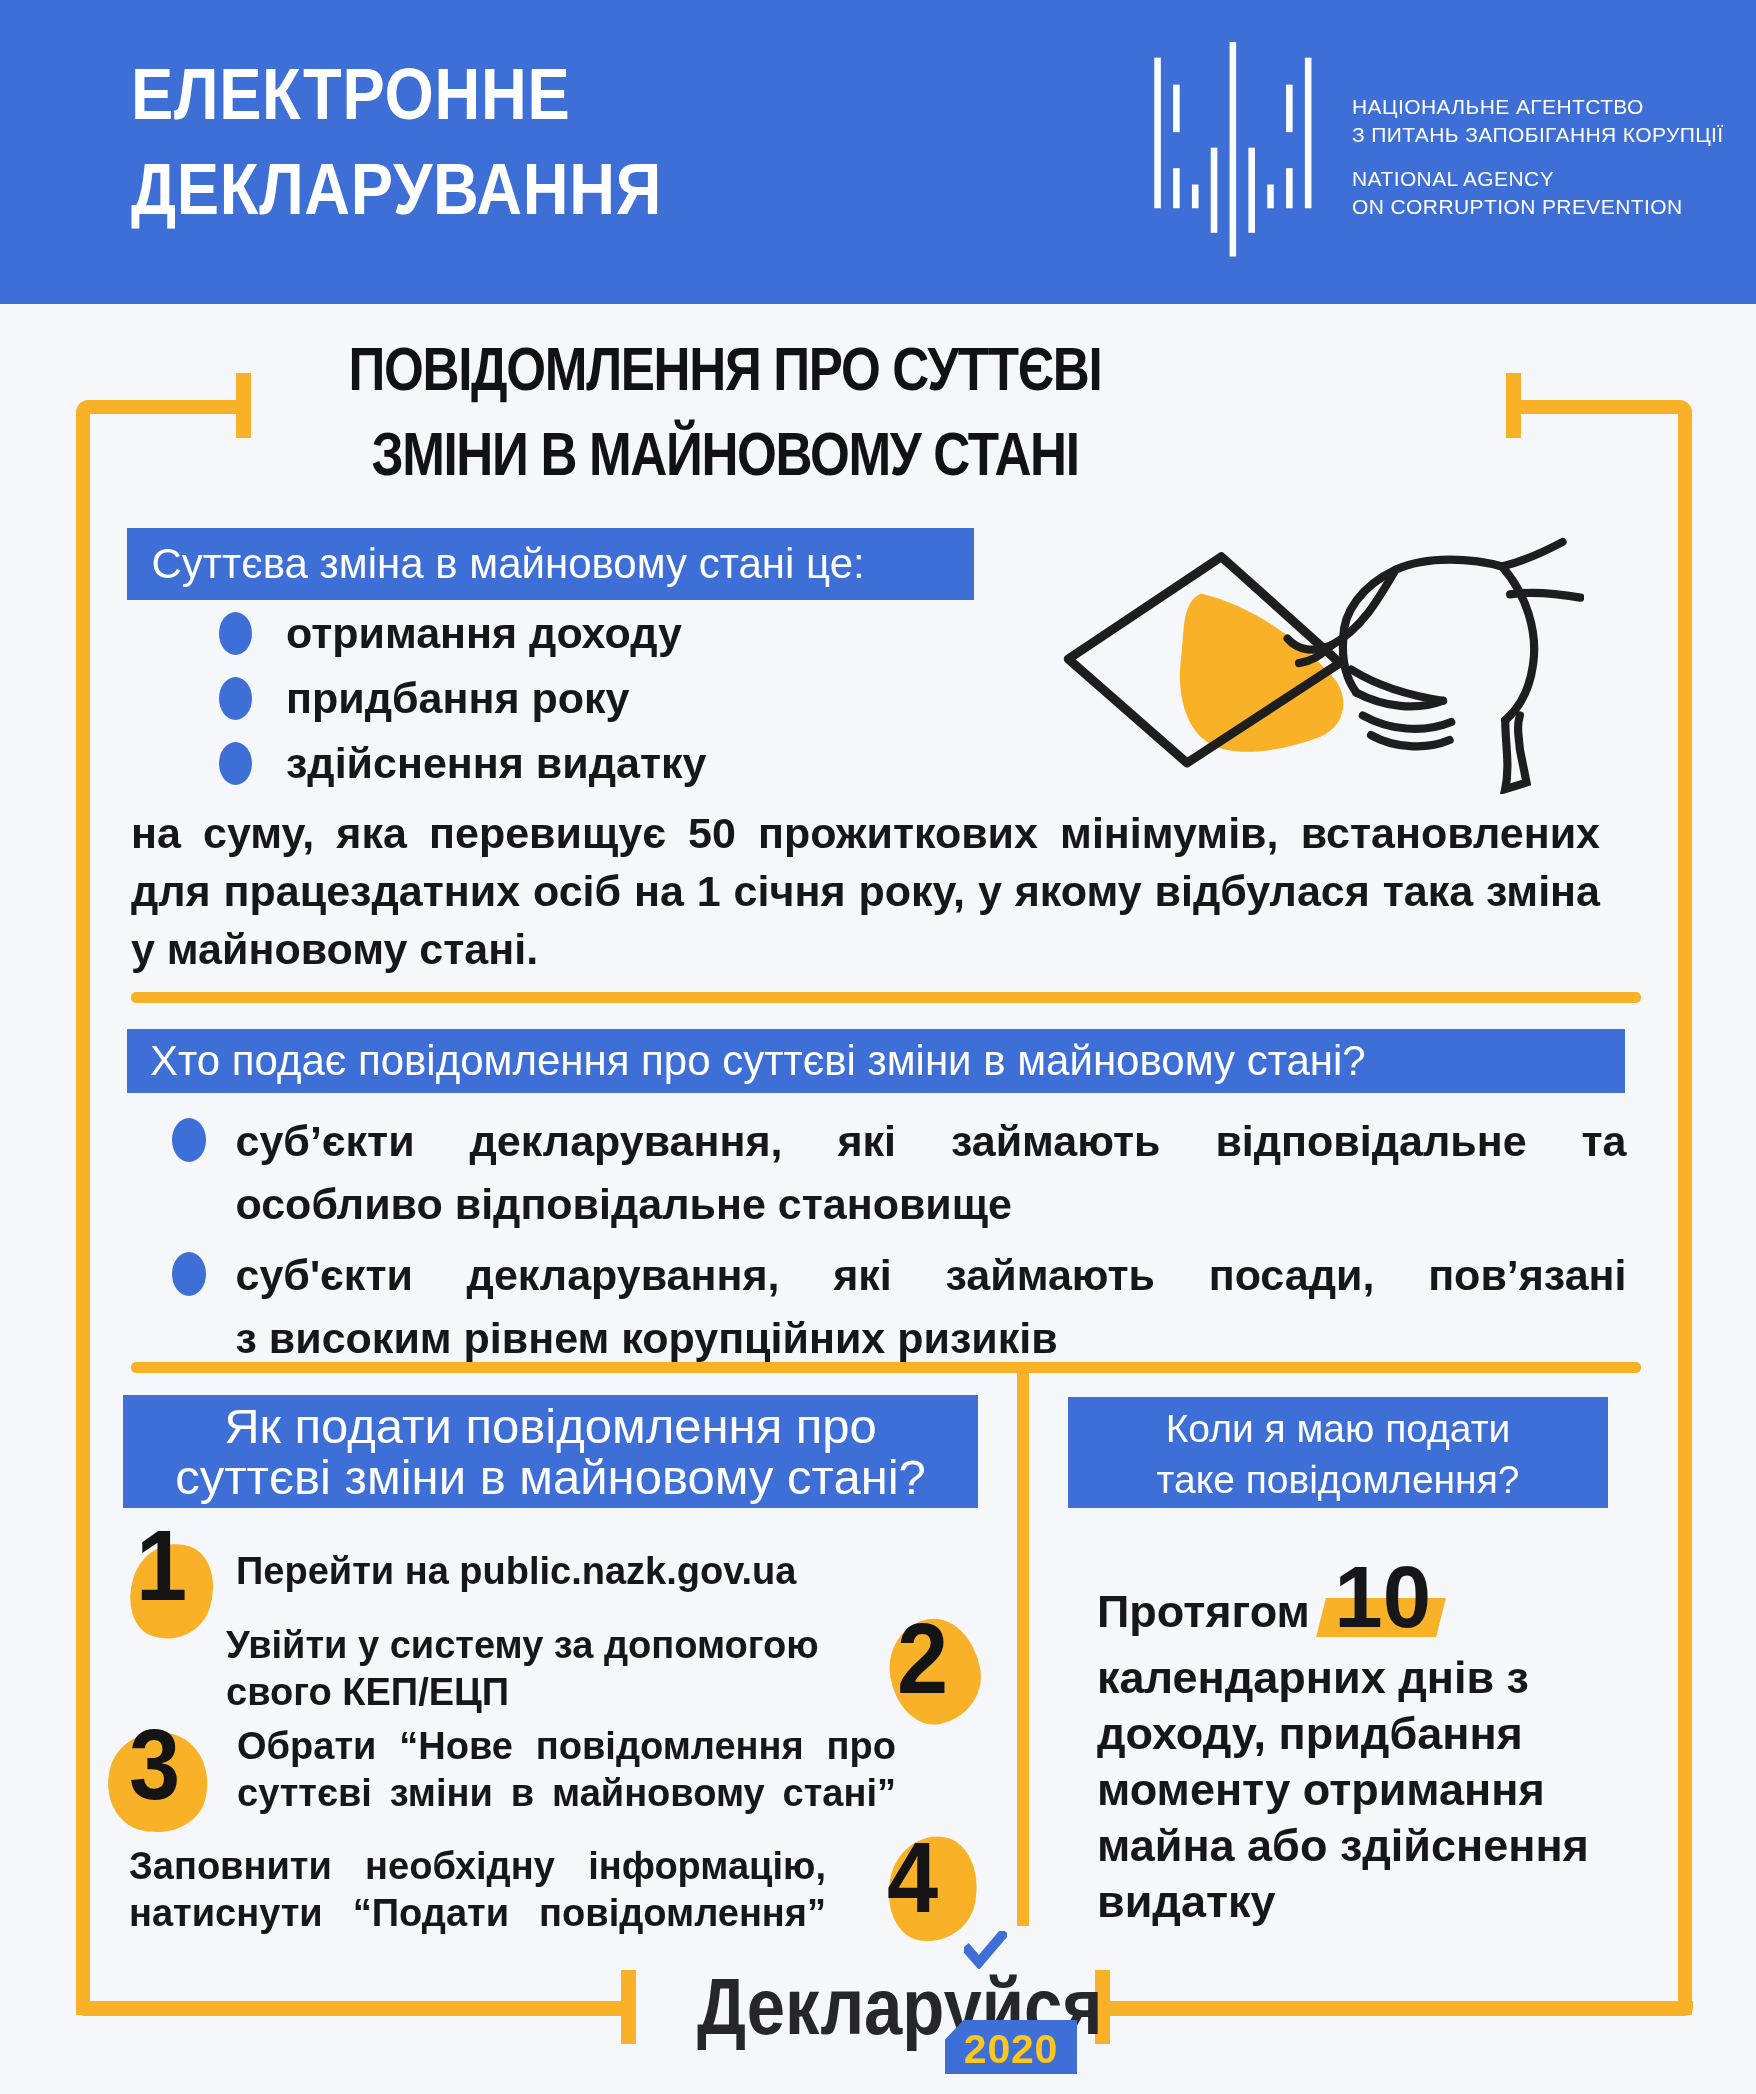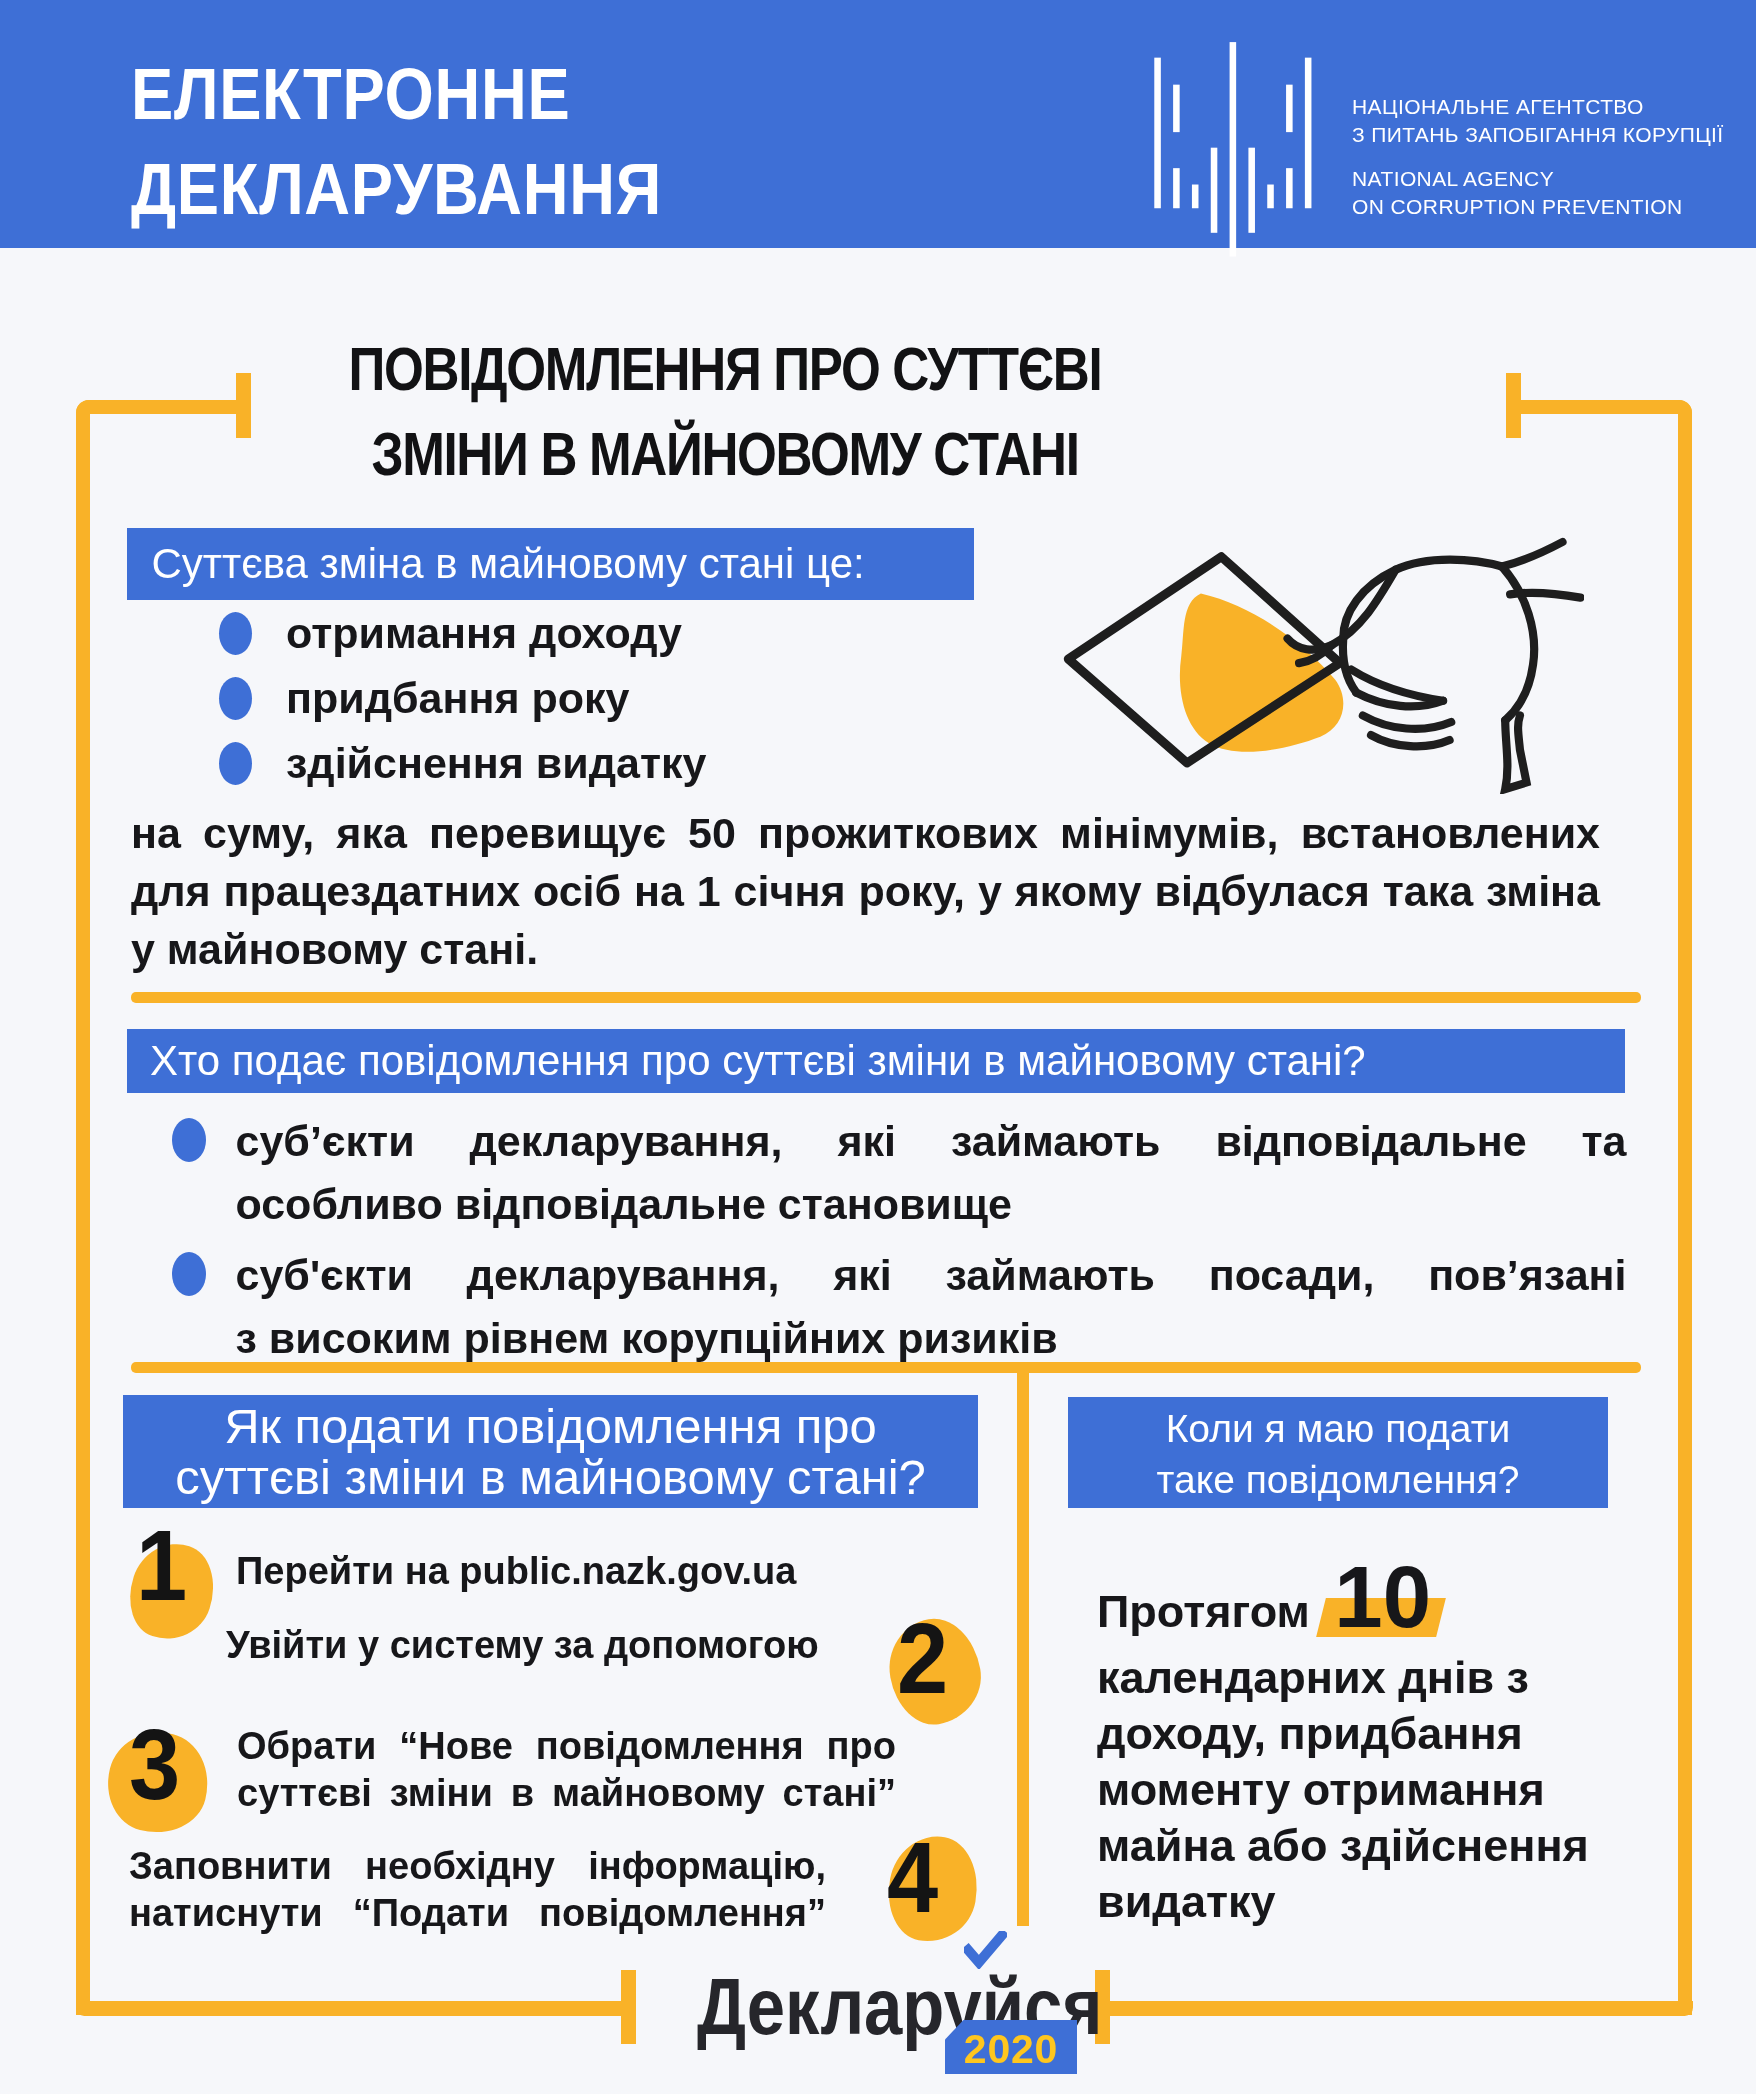--- a/index.html
+++ b/index.html
@@ -9,21 +9,21 @@
     --bg:#F6F7FA;
     --ink:#17171A;
     --wordmark:#26262B;
   }
   *{box-sizing:border-box;}
   html,body{margin:0;padding:0;background:#e9eaee;}
   body{font-family:"Liberation Sans","DejaVu Sans",sans-serif;}
   .page{position:relative;width:1756px;height:2095px;background:var(--bg);overflow:hidden;}
 
   
-  .header{position:absolute;left:0;top:0;width:1756px;height:248px;background:var(--blue);}
+  .header{position:absolute;left:0;top:0;width:1756px;height:304px;background:var(--blue);}
   .header-title{position:absolute;left:131px;top:47px;color:#fff;font-size:72px;font-weight:700;
                 line-height:95px;transform:scaleX(0.88);transform-origin:left center;letter-spacing:0.8px;}
   .logo{position:absolute;left:1146px;top:38px;width:168px;height:221px;}
   .logo-text{position:absolute;color:#fff;font-size:21px;line-height:28px;letter-spacing:0.4px;font-weight:400;}
   .logo-text.ua{left:1352px;top:93px;}
   .logo-text.en{left:1352px;top:165px;}
 
   
   .main-title{position:absolute;left:0;top:327px;width:1450px;text-align:center;color:#121214;
               font-weight:700;font-size:61px;line-height:85px;}
@@ -234,20 +234,21 @@
   <div class="blob blob-1"></div>
   <div class="step-num num-1">1</div>
   <div class="step-text text-1">
     <div>Перейти на public.nazk.gov.ua</div>
   </div>
 
   <div class="blob blob-2"></div>
   <div class="step-num num-2">2</div>
   <div class="step-text text-2">
     <div>Увійти у систему за допомогою</div>
+    <div>свого КЕП/ЕЦП</div>
   </div>
 
   <div class="blob blob-3"></div>
   <div class="step-num num-3">3</div>
   <div class="step-text text-3">
     <div class="jl">Обрати “Нове повідомлення про</div>
     <div class="jl">суттєві зміни в майновому стані”</div>
   </div>
 
   <div class="blob blob-4"></div>

